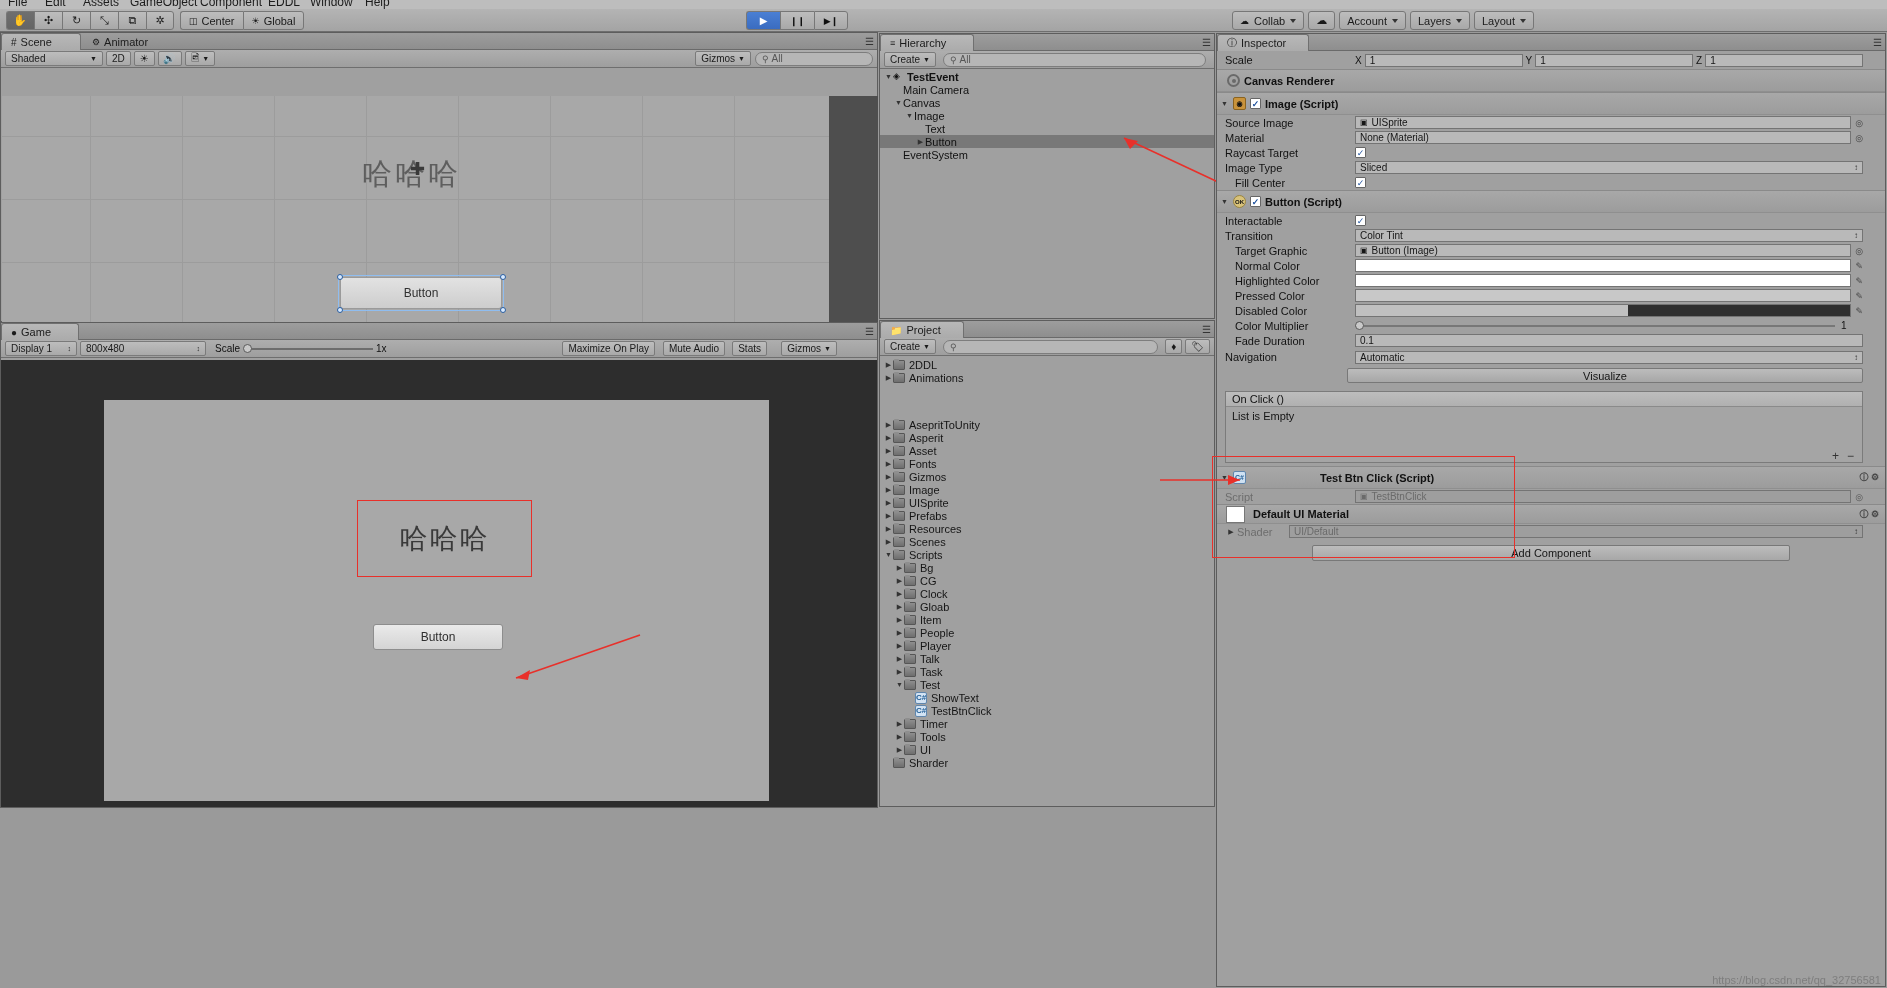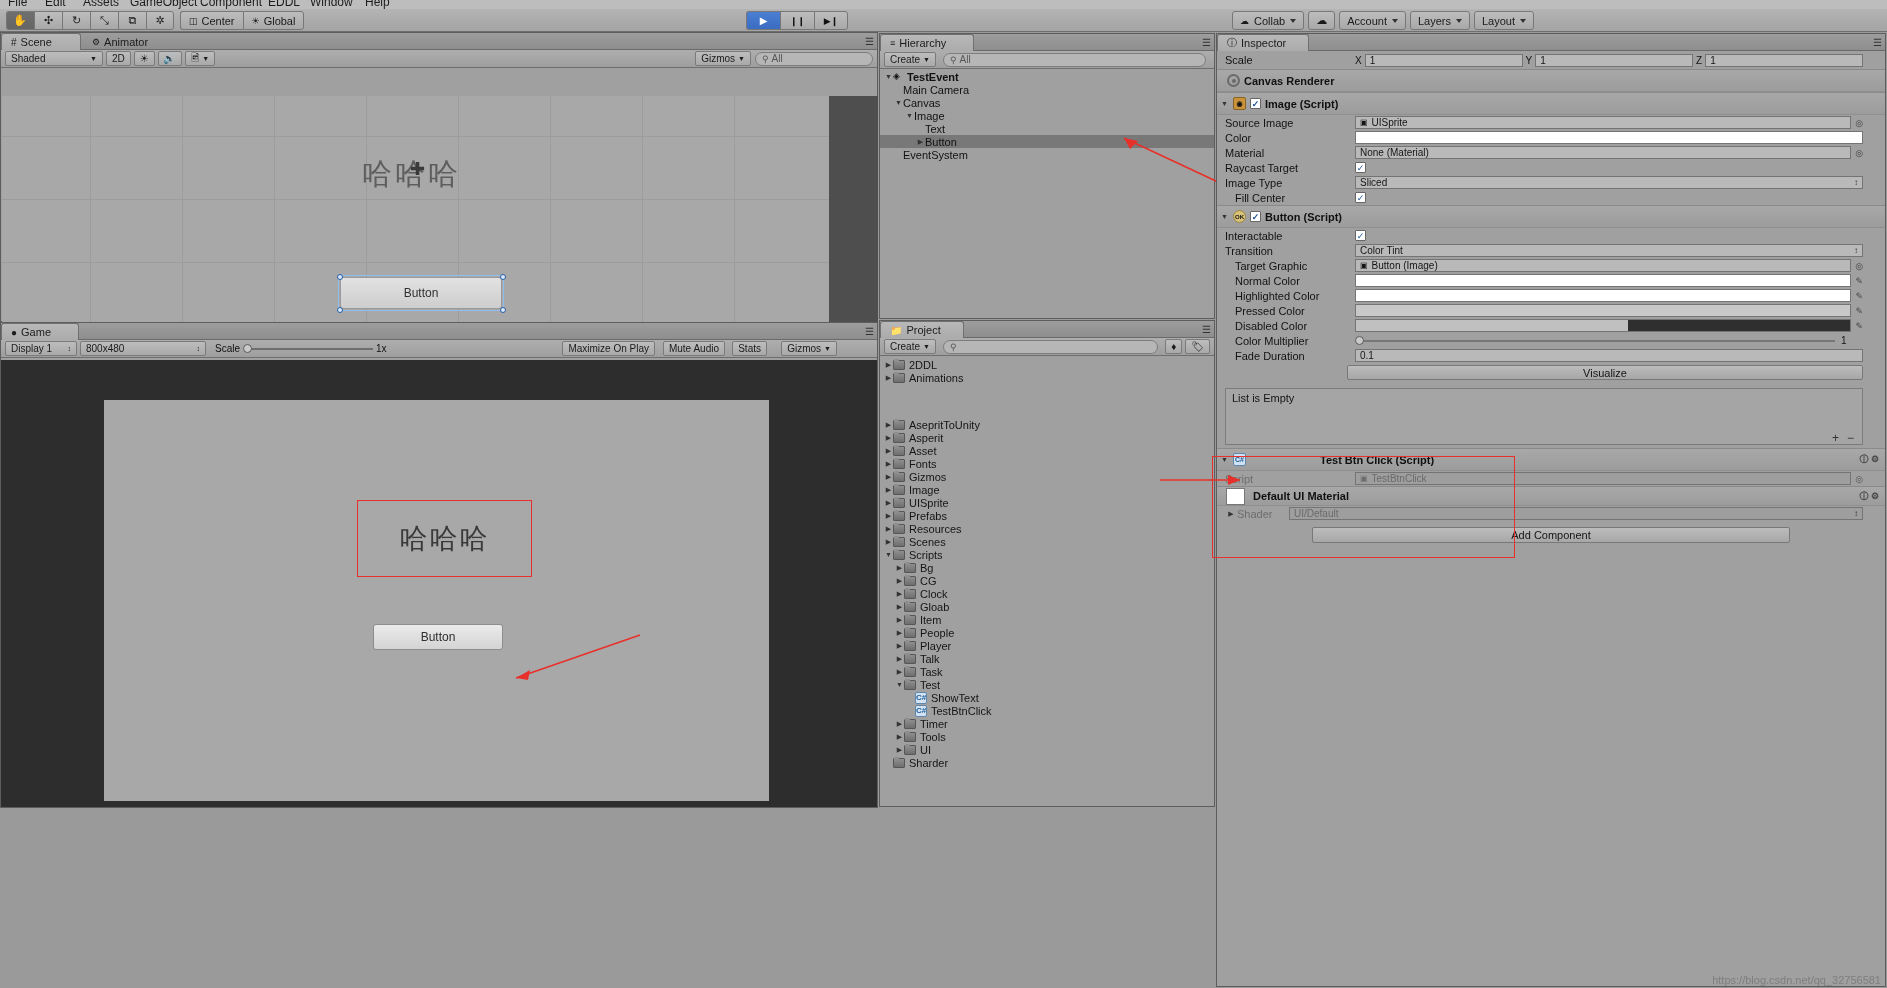--- a/index.html
+++ b/index.html
@@ -741,26 +741,20 @@
       <span class="ins-label">Source Image</span>
       <div class="ins-val">
         <div class="fld">
           <span style="font-size:8px">▣</span>
           <span>UISprite</span>
         </div>
         <span style="font-size:9px;color:#444">◎</span>
       </div>
     </div>
 
-    <div class="ins-row">
-      <span class="ins-label">Color</span>
-      <div class="ins-val">
-          <div class="fld white"></div>
-        </div>
-    </div>
 
     <div class="ins-row">
       <span class="ins-label">Material</span>
       <div class="ins-val">
         <div class="fld">
             <span>None (Material)</span>
           </div>
         <span style="font-size:9px;color:#444">◎</span>
       </div>
     </div>
@@ -868,28 +862,39 @@
 
     <div class="ins-row">
       <span class="ins-label ind">Fade Duration</span>
       <div class="ins-val">
           <div class="fld">
             <span>0.1</span>
           </div>
         </div>
     </div>
 
+    <div class="ins-row" style="height:18px">
+      <span class="ins-label">Navigation</span>
+      <div class="ins-val">
+          <div class="fld dropdown">
+            <span>Automatic</span>
+          </div>
+        </div>
+    </div>
 
     <div style="padding:2px 22px 4px 130px">
       <div class="btn-wide">
         <span>Visualize</span>
       </div>
     </div>
 
     <div class="onclick-box">
+      <div class="onclick-hdr">
+        <span>On Click ()</span>
+      </div>
       <div class="onclick-body">
         <span>List is Empty</span>
       </div>
       <div class="onclick-foot">
         <span>+</span>
         <span>−</span>
       </div>
     </div>
 
     <div class="section-hdr" style="margin-top:3px">

